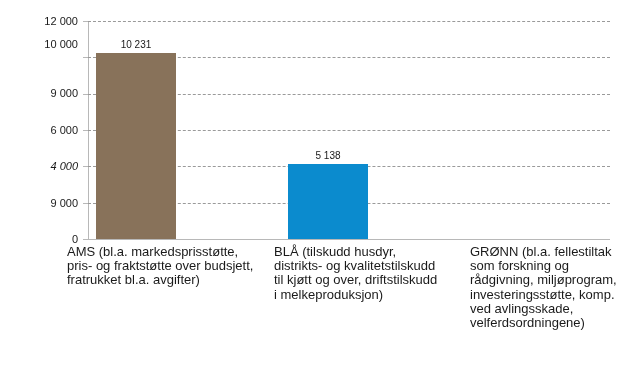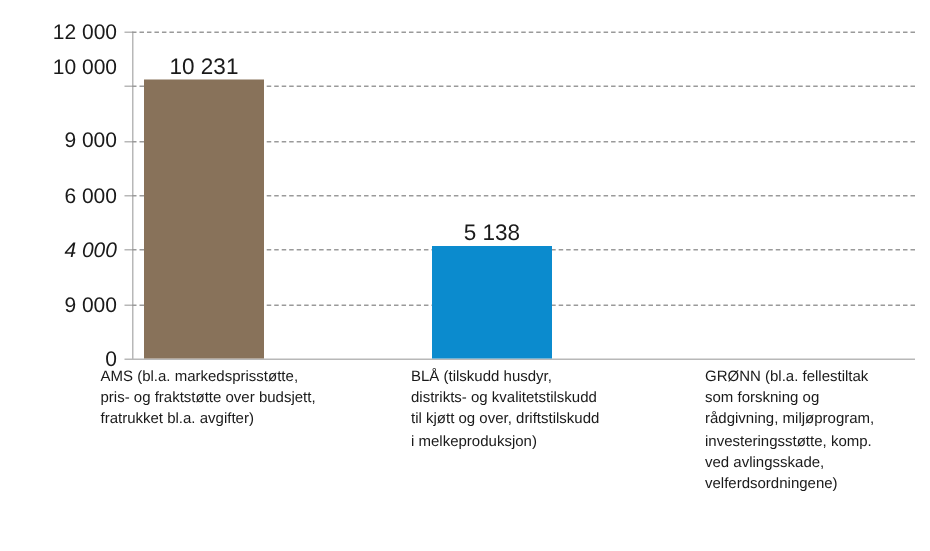--- a/index.html
+++ b/index.html
@@ -60,21 +60,21 @@
     height: 1px;
     background: #b8b8b8;
   }
 
   
   .ytick-label {
     position: absolute;
     right: 0;
     width: 78px;
     text-align: right;
-    font-size: 14px;
+    font-size: 11px;
     color: #1a1a1a;
     line-height: 11px;
     white-space: nowrap;
   }
   .ytick-wrap {
     position: absolute;
     left: 0;
     top: 0;
     width: 78px;
     height: 367px;
@@ -88,31 +88,31 @@
   .bar-wrap {
     position: absolute;
     top: 21px;
     height: 218px;
   }
 
   .bar-value {
     position: absolute;
     width: 100%;
     text-align: center;
-    font-size: 15px;
+    font-size: 10px;
     color: #1a1a1a;
     line-height: 12px;
     white-space: nowrap;
   }
 
   
   .cat-label {
     position: absolute;
     top: 245px;
-    font-size: 10px;
+    font-size: 13px;
     line-height: 14.2px;
     color: #1a1a1a;
     text-align: left;
     white-space: pre-line;
   }
 </style>
 </head>
 <body>
 
 <div id="chart-root">

